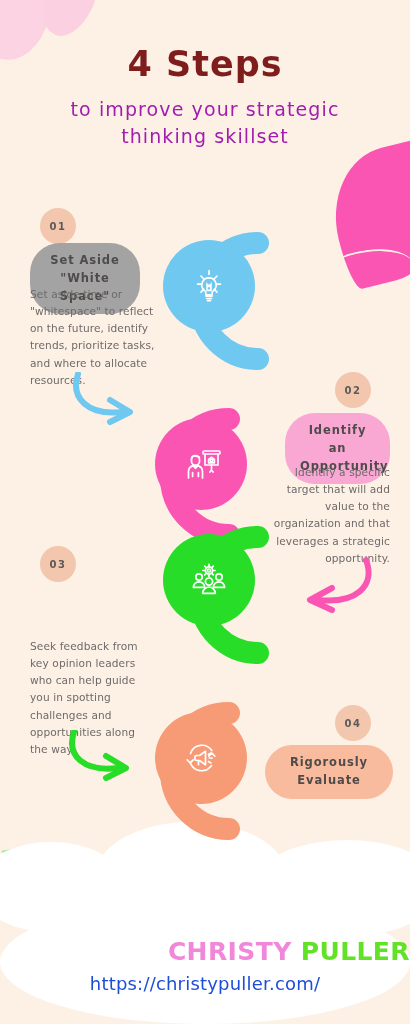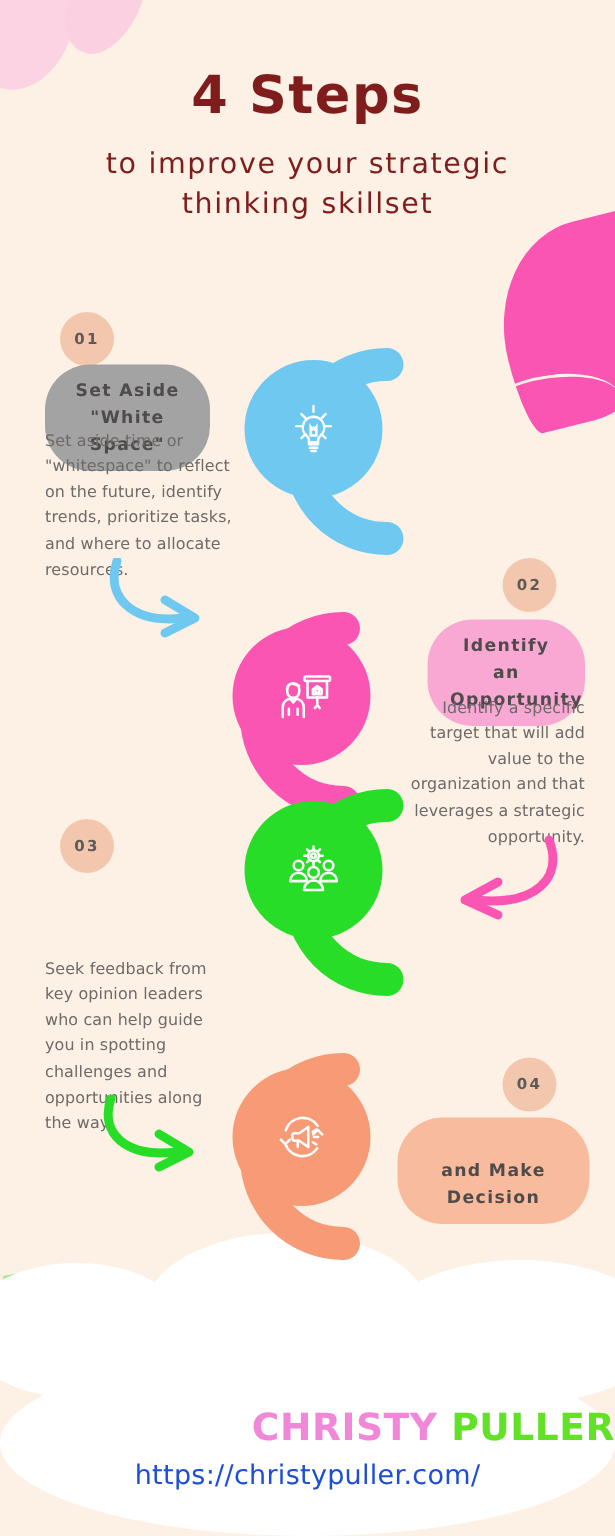--- a/index.html
+++ b/index.html
@@ -27,21 +27,21 @@
   .c3{left:252px;bottom:88px;width:190px;height:96px;}
   .squiggle{left:2px;top:846px;width:118px;height:96px;}
 
   
   .header{position:absolute;left:0;right:0;top:44px;text-align:center;}
   .title{
     font-family:"DejaVu Sans","Liberation Sans",sans-serif;
     font-size:35px;font-weight:700;color:#7f1d1d;letter-spacing:1px;margin:0;
   }
   .subtitle{
-    font-size:19px;font-weight:500;color:#7f1d1d;letter-spacing:1.1px;
+    font-size:19px;font-weight:500;color:#a21caf;letter-spacing:1.1px;
     line-height:1.42;margin:12px 28px 0 28px;
   }
 
   
   .ringsvg{position:absolute;left:0;top:0;width:410px;height:1024px;}
 
   
   .disc{position:absolute;border-radius:50%;display:flex;align-items:center;justify-content:center;}
   .disc svg{display:block;}
 
@@ -176,22 +176,21 @@
 
   <div class="numbadge" style="left:40px;top:546px;">
     <span>03</span>
   </div>
   <div class="body" style="left:30px;top:638px;width:125px;">Seek feedback from key opinion leaders who can help guide you in spotting challenges and opportunities along the way.</div>
 
   <div class="numbadge" style="left:335px;top:705px;text-align:center;">
     <span>04</span>
   </div>
   <div class="pill" style="left:265px;top:745px;width:128px;background:#f9bb9d;">
-    <br>
-    <span>and Make Decision</span>
+    <span>Rigorously Evaluate</span><br>
   </div>
 
   <svg class="deco" style="left:70px;top:372px;width:78px;height:62px;" viewBox="0 0 78 62">
     <path d="M8 2 C 0 26 18 44 52 40" fill="none" stroke="#6ec8f0" stroke-width="6" stroke-linecap="round"></path>
     <path d="M40 28 L 60 40 L 40 50" fill="none" stroke="#6ec8f0" stroke-width="6" stroke-linecap="round" stroke-linejoin="round"></path>
   </svg>
 
   <svg class="deco" style="left:298px;top:556px;width:80px;height:66px;" viewBox="0 0 80 66">
     <path d="M68 4 C 78 30 58 48 20 44" fill="none" stroke="#fb55b4" stroke-width="6" stroke-linecap="round"></path>
     <path d="M34 32 L 12 44 L 34 54" fill="none" stroke="#fb55b4" stroke-width="6" stroke-linecap="round" stroke-linejoin="round"></path>

